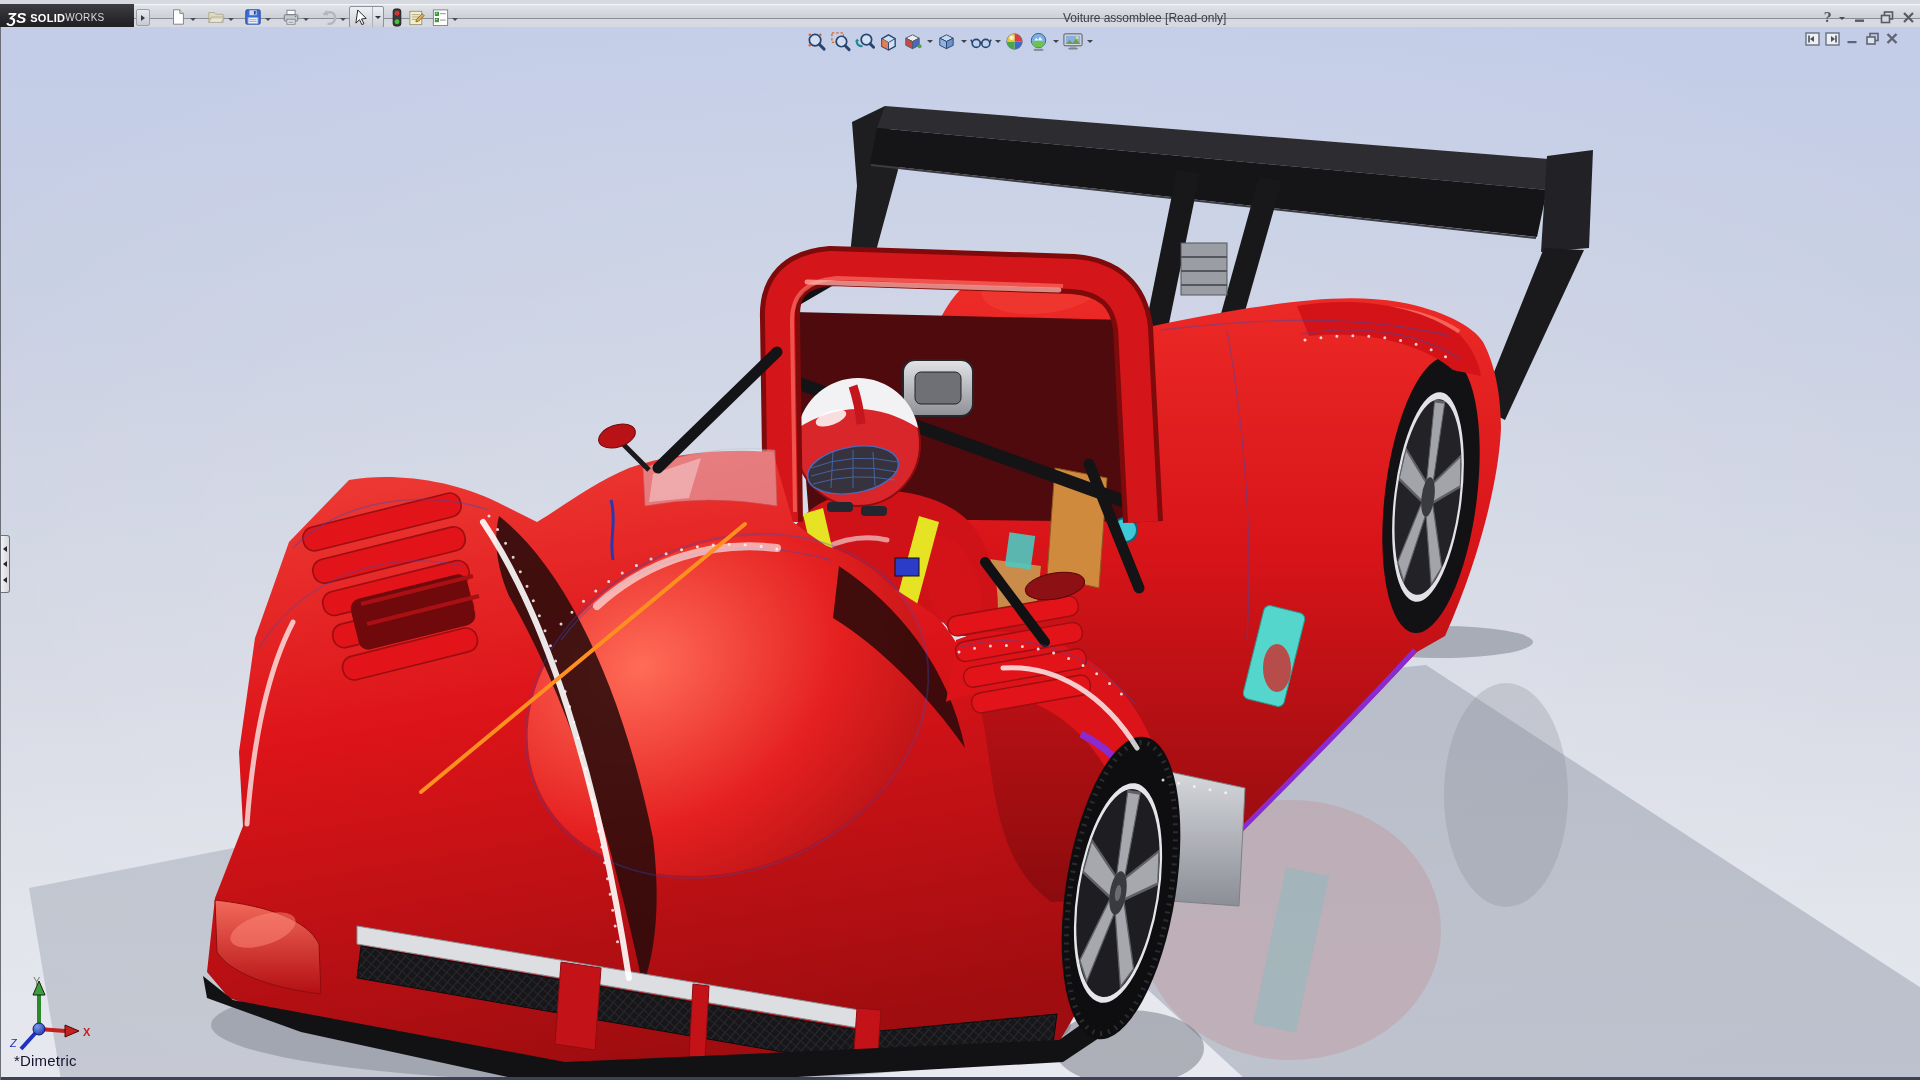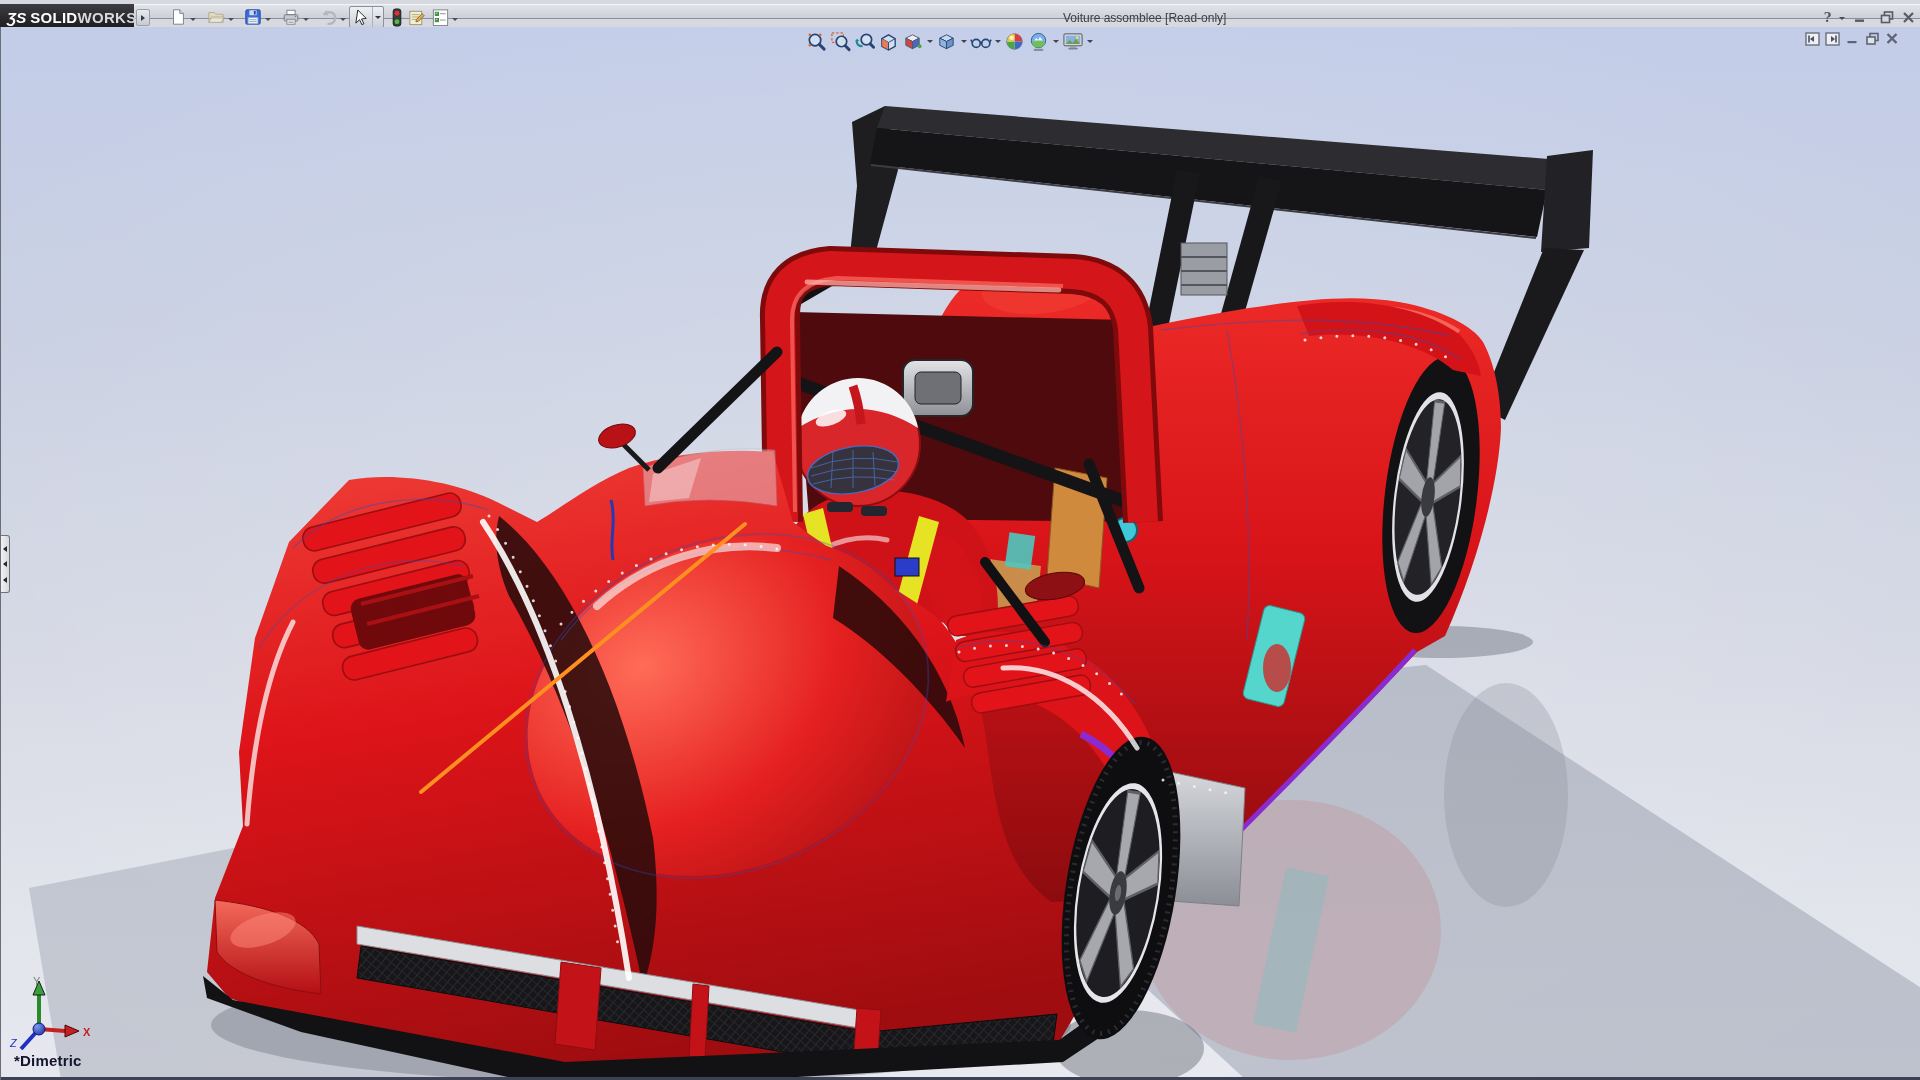--- a/index.html
+++ b/index.html
@@ -10,22 +10,22 @@
   body{background:#d6d9df;}
 
   
   .titlebar{position:absolute;left:0;top:4px;width:1920px;height:15px;
     background:linear-gradient(#e3e6ea,var(--titlebar_bg) 55%,#cdd0d6);
     border-bottom:1px solid #8a8e96;}
   .titlebar .hl{position:absolute;top:0;left:0;right:0;height:1px;background:#f2f4f7;}
   .logo{position:absolute;left:0;top:0;width:134px;height:27px;background:linear-gradient(#3d3d42,var(--logo_bg) 60%,#1b1b1e);
     color:#fff;display:flex;align-items:center;padding-left:7px;}
   .logo-glyph{font-style:italic;font-weight:bold;font-size:15px;margin-right:4px;}
-  .logo-bold{font-weight:bold;font-size:15px;letter-spacing:.3px;}
-  .logo-light{font-weight:700;font-size:15px;color:#d9d9dd;letter-spacing:.3px;}
+  .logo-bold{font-weight:bold;font-size:11px;letter-spacing:.3px;}
+  .logo-light{font-weight:400;font-size:10px;color:#d9d9dd;letter-spacing:.3px;}
   .logo-tab{position:absolute;left:136px;top:5px;width:14px;height:17px;background:linear-gradient(#e8eaee,#c6cad1);
     border:1px solid #9aa0a8;border-radius:2px;display:flex;align-items:center;justify-content:center;}
   .logo-tab i{width:0;height:0;border-left:4px solid #3a3a3e;border-top:3px solid transparent;border-bottom:3px solid transparent;}
 
   .tb-btn{position:absolute;top:3px;width:20px;height:20px;display:flex;align-items:center;justify-content:center;}
   .tb-caret{position:absolute;top:11px;width:8px;height:8px;}
   .tb-caret i{display:block;margin:3px auto 0;width:0;height:0;border-top:3px solid #4a4d53;border-left:3px solid transparent;border-right:3px solid transparent;}
   .sel-group{position:absolute;left:349px;top:2px;width:35px;height:22px;border:1px solid #8d919b;border-radius:2px;
     background:linear-gradient(#eef0f4,#ccd0d8);display:flex;}
   .sel-group .cur{width:22px;height:100%;display:flex;align-items:center;justify-content:center;}
@@ -50,21 +50,21 @@
   
   .vp-tr{position:absolute;left:1803px;top:4px;display:flex;gap:4px;align-items:center;}
   .vp-tr .b{width:16px;height:15px;display:flex;align-items:center;justify-content:center;}
 
   
   .left-tab{position:absolute;left:0;top:508px;width:9px;height:58px;background:linear-gradient(90deg,#f0f1f4,#d6d8dd);
     border:1px solid #6e7278;border-left:none;border-radius:0 3px 3px 0;display:flex;flex-direction:column;justify-content:space-evenly;align-items:center;}
   .left-tab i{width:0;height:0;border-right:4px solid #26262a;border-top:3px solid transparent;border-bottom:3px solid transparent;}
 
   .triad{position:absolute;left:4px;top:946px;}
-  .dimetric{position:absolute;left:13px;top:1025px;font-size:15px;font-weight:bold;color:var(--dimetric_text);letter-spacing:.2px;}
+  .dimetric{position:absolute;left:13px;top:1025px;font-size:15px;font-weight:normal;color:var(--dimetric_text);letter-spacing:.2px;}
   .bottom-line{position:absolute;left:0;bottom:0;width:100%;height:3px;background:#3c4254;}
 </style>
 </head>
 <body>
 
 <div class="titlebar">
   <div class="hl"></div>
 
   <div class="logo">
     <span class="logo-glyph">ƷS</span>

